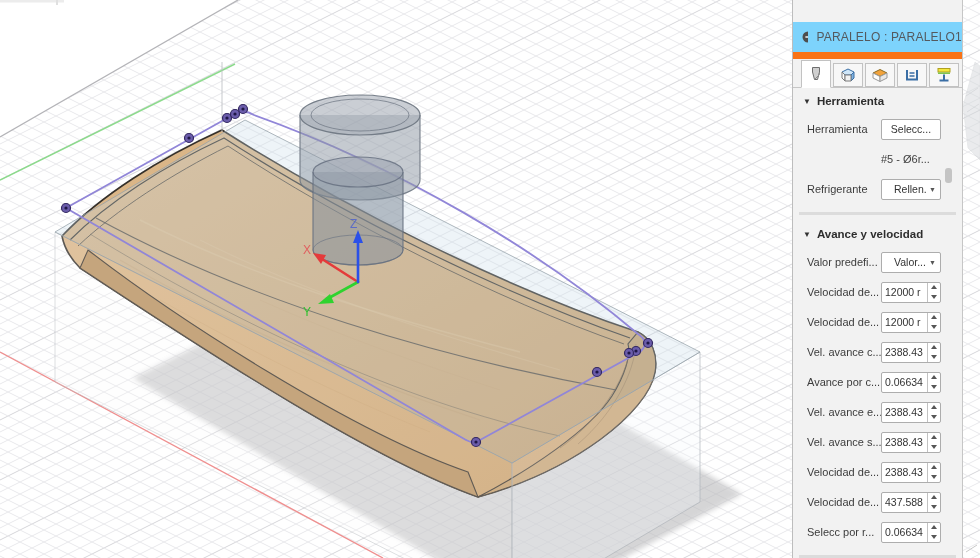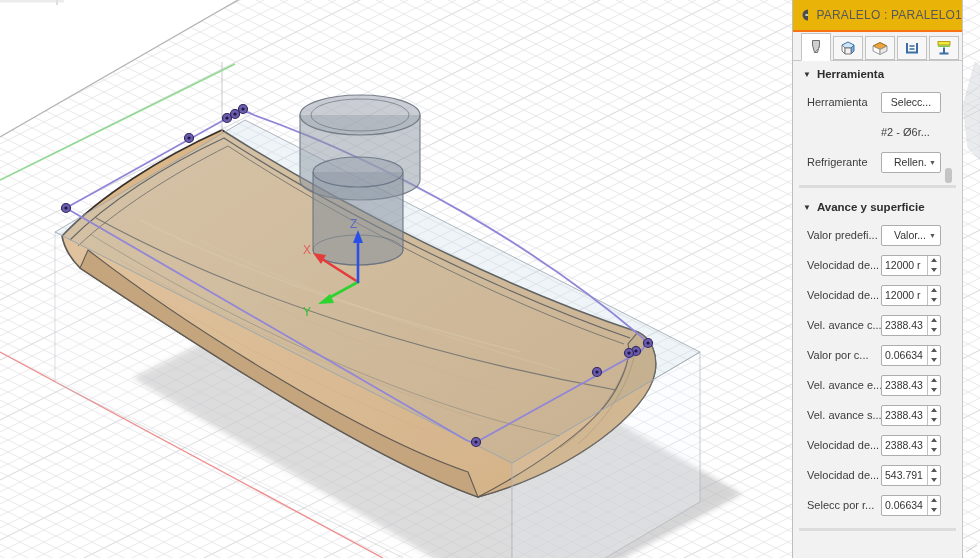--- a/index.html
+++ b/index.html
@@ -5,22 +5,22 @@
   html,body{margin:0;padding:0;background:#fff;}
   #stage{position:relative;width:980px;height:558px;overflow:hidden;
          font-family:"Liberation Sans",sans-serif;background:#fff;}
   #vp{position:absolute;left:0;top:0;}
   svg text{font-family:"Liberation Sans",sans-serif;}
 
   
   #panel{position:absolute;left:792px;top:0;width:171px;height:558px;
          background:#f2f2f2;border-left:1px solid #bdbdbd;border-right:1px solid #c6c6c6;
          box-sizing:border-box;}
-  .hdr{height:30px;background:#eab308;border-bottom:2px solid #f97316;
-       display:flex;align-items:center;padding-left:9px;}
+  .hdr{height:30px;background:#7dd3fc;border-bottom:7px solid #f97316;
+       display:flex;align-items:center;padding-left:9px;margin-top:22px;}
   .hdr .ttl{font-size:12px;color:#54595e;margin-left:8px;letter-spacing:.2px;white-space:nowrap;}
   .tabs{height:29px;display:flex;align-items:flex-end;padding-left:8px;
         border-bottom:1px solid #c6c6c6;box-sizing:border-box;}
   .tab{width:30px;height:24px;background:#f7f7f7;border:1px solid #c2c2c2;
        margin-right:2px;display:flex;align-items:center;justify-content:center;
        box-sizing:border-box;cursor:pointer;}
   .tab.active{height:28px;background:#fff;border-bottom:1px solid #fff;margin-bottom:-1px;}
   .body{position:relative;}
   .sec-h{height:26px;display:flex;align-items:center;padding-left:10px;
          font-size:11.5px;font-weight:bold;color:#2e2e2e;}
@@ -426,33 +426,33 @@
         <div class="sec-h">
           <span class="caret">▼</span>
           <span>Herramienta</span>
         </div>
         <div class="row">
           <span class="lbl">Herramienta</span>
           <button class="ctl btn">Selecc...</button>
         </div>
         <div class="row">
           <span class="lbl"></span>
-          <div class="freetext">#2 - Ø6r...</div>
+          <div class="freetext">#5 - Ø6r...</div>
         </div>
         <div class="row">
           <span class="lbl">Refrigerante</span>
           <div class="ctl dd">
             <span class="dv">Rellen...</span>
             <span class="dc">▼</span>
           </div>
         </div>
         <div class="divider"></div>
         <div class="sec-h">
           <span class="caret">▼</span>
-          <span>Avance y superficie</span>
+          <span>Avance y velocidad</span>
         </div>
         <div class="row">
           <span class="lbl">Valor predefi...</span>
           <div class="ctl dd">
             <span class="dv">Valor...</span>
             <span class="dc">▼</span>
           </div>
         </div>
         <div class="row">
           <span class="lbl">Velocidad de...</span>
@@ -490,21 +490,21 @@
               <span>
                 <i class="tri-up"></i>
               </span>
               <span>
                 <i class="tri-dn"></i>
               </span>
             </span>
           </div>
         </div>
         <div class="row">
-          <span class="lbl">Valor por c...</span>
+          <span class="lbl">Avance por c...</span>
           <div class="ctl spin">
             <span class="val">0.06634</span>
             <span class="arrows">
               <span>
                 <i class="tri-up"></i>
               </span>
               <span>
                 <i class="tri-dn"></i>
               </span>
             </span>
@@ -548,21 +548,21 @@
               </span>
               <span>
                 <i class="tri-dn"></i>
               </span>
             </span>
           </div>
         </div>
         <div class="row">
           <span class="lbl">Velocidad de...</span>
           <div class="ctl spin">
-            <span class="val">543.791</span>
+            <span class="val">437.588</span>
             <span class="arrows">
               <span>
                 <i class="tri-up"></i>
               </span>
               <span>
                 <i class="tri-dn"></i>
               </span>
             </span>
           </div>
         </div>

